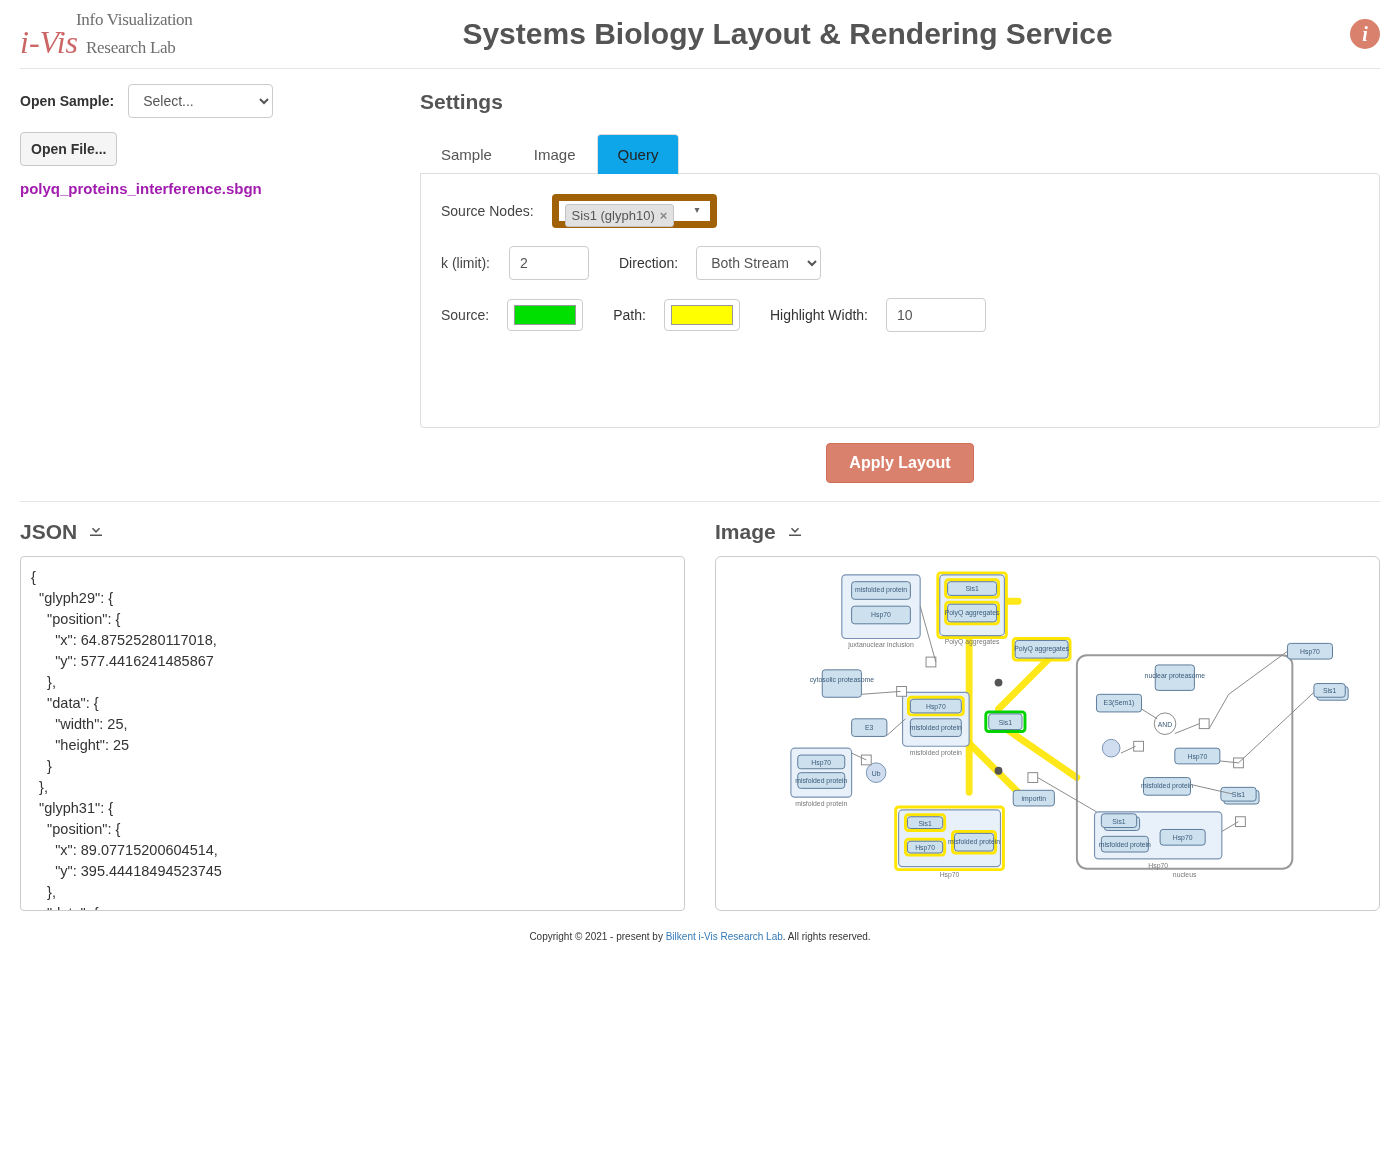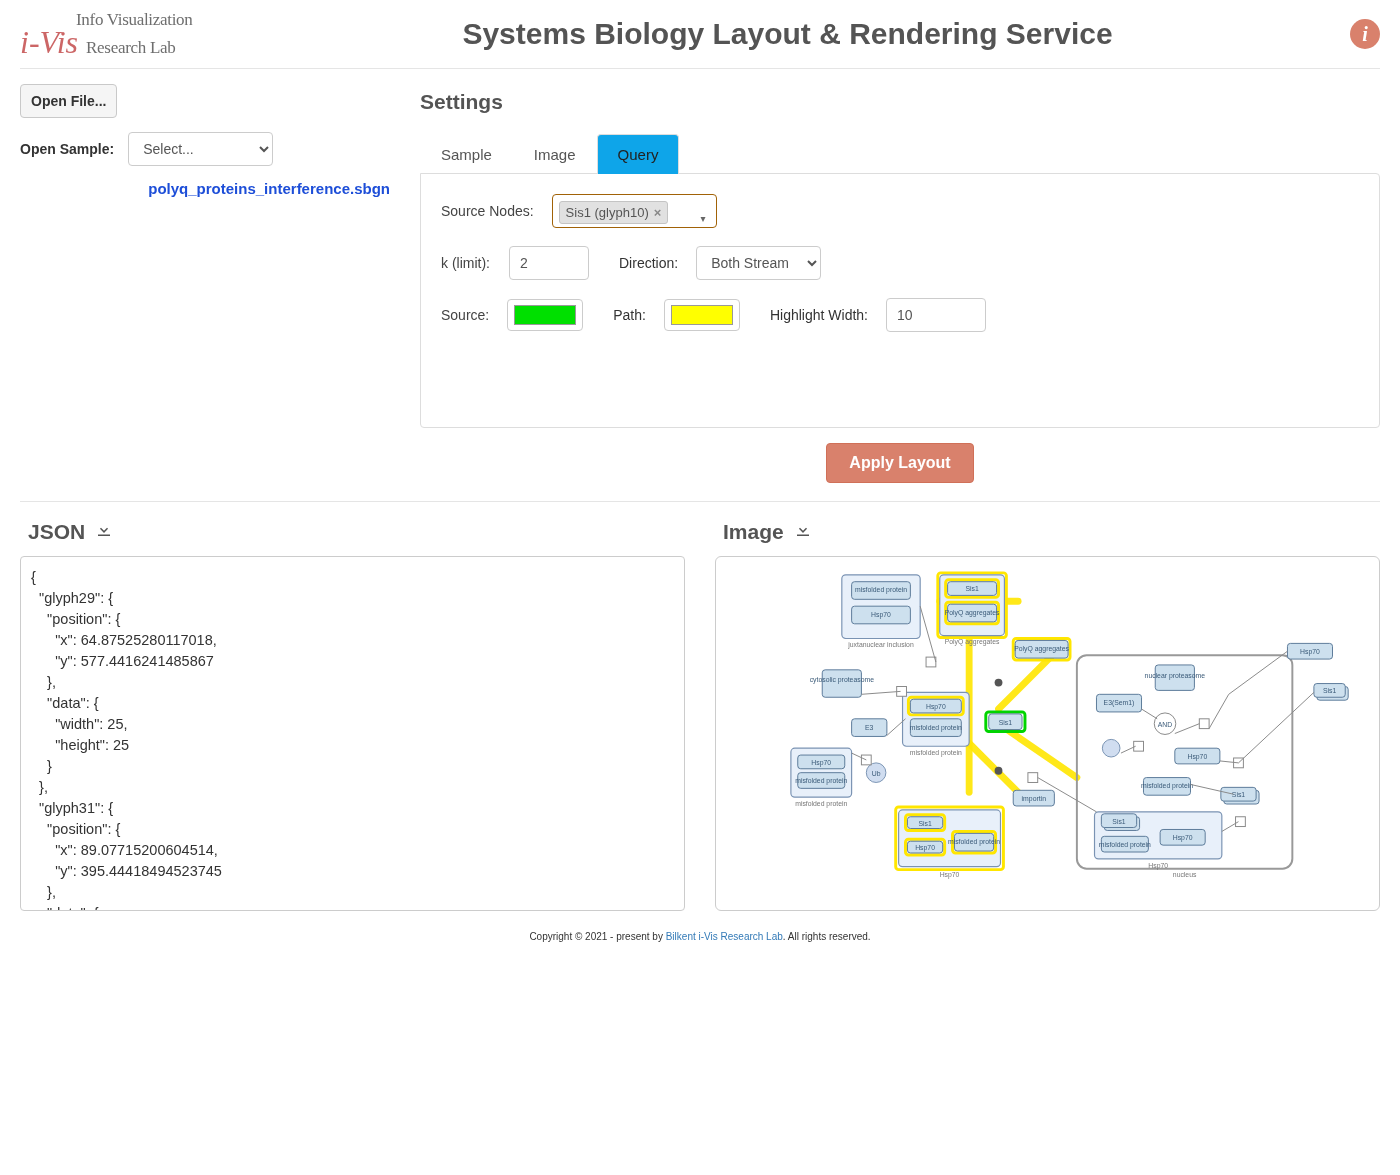--- a/index.html
+++ b/index.html
@@ -66,21 +66,21 @@
   color: #555;
 }
 .select { min-width: 145px; }
 .btn {
   background: #f5f5f5;
   border-color: #c9c9c9;
   font-weight: 600;
   color: #333;
   cursor: pointer;
 }
-.filename { font-weight: 700; margin-top: 8px; font-size: 15px; color: #1d4ed8; text-align: right; }
+.filename { font-weight: 700; margin-top: 8px; font-size: 15px; color: #a21caf; }
 .status-text { margin-top: 10px; line-height: 1.45; font-size: 15px; color: #333; }
 .tabs {
   display: flex;
   border-bottom: 0;
 }
 .tab {
   padding: 11px 20px;
   font-size: 15px;
   color: #555;
   cursor: pointer;
@@ -97,26 +97,26 @@
 }
 .tab-content {
   border: 1px solid #ddd;
   border-radius: 0 4px 4px 4px;
   padding: 20px;
   min-height: 255px;
 }
 .q-row { display: flex; align-items: center; gap: 18px; margin-bottom: 18px; flex-wrap: wrap; }
 .q-label { font-size: 14px; color: #444; min-width: 90px; }
 .tag-input {
-  border: 1px solid #a16207;
+  border: 7px solid #a16207;
   border-radius: 4px;
   padding: 3px 6px;
   min-width: 165px;
   display: flex;
-  align-items: flex-end;
+  align-items: flex-start;
   gap: 6px;
   height: 34px;
   position: relative;
 }
 .tag {
   background: #e1e1e1;
   border: 1px solid #c4c4c4;
   border-radius: 3px;
   padding: 3px 6px;
   font-size: 13px;
@@ -153,21 +153,21 @@
   display: block;
   margin: 15px auto 0;
 }
 .divider { border-top: 1px solid #e5e5e5; margin: 18px 0; }
 .results-row { display: flex; gap: 30px; }
 .result-col { flex: 1; min-width: 0; }
 .result-title {
   font-size: 21px;
   font-weight: 700;
   color: #545454;
-  margin: 0 8px 12px;
+  margin: 0 0 12px;
   display: flex;
   align-items: flex-start;
   gap: 10px;
 }
 .download-icon { width: 18px; height: 18px; cursor: pointer; }
 .json-box {
   border: 1px solid #ccc;
   border-radius: 4px;
   padding: 10px;
   height: 355px;
@@ -219,27 +219,27 @@
       </div>
     </div>
   </div>
   <h1 class="page-title">Systems Biology Layout &amp; Rendering Service</h1>
   <div class="info-icon">i</div>
 </div>
 
 <div class="main-row">
   <div class="file-col">
     <div class="form-row">
-      <button class="btn">Open File...</button>
-    </div>
-    <div class="form-row">
       <span class="form-label">Open Sample:</span>
       <select class="select">
         <option>Select...</option>
       </select>
+    </div>
+    <div class="form-row">
+      <button class="btn">Open File...</button>
     </div>
     <div class="filename">polyq_proteins_interference.sbgn</div>
   </div>
 
   <div class="settings-col">
     <h3 class="section-title">Settings</h3>
 
     <div class="tabs">
       <div class="tab">Sample</div>
       <div class="tab">Image</div>

